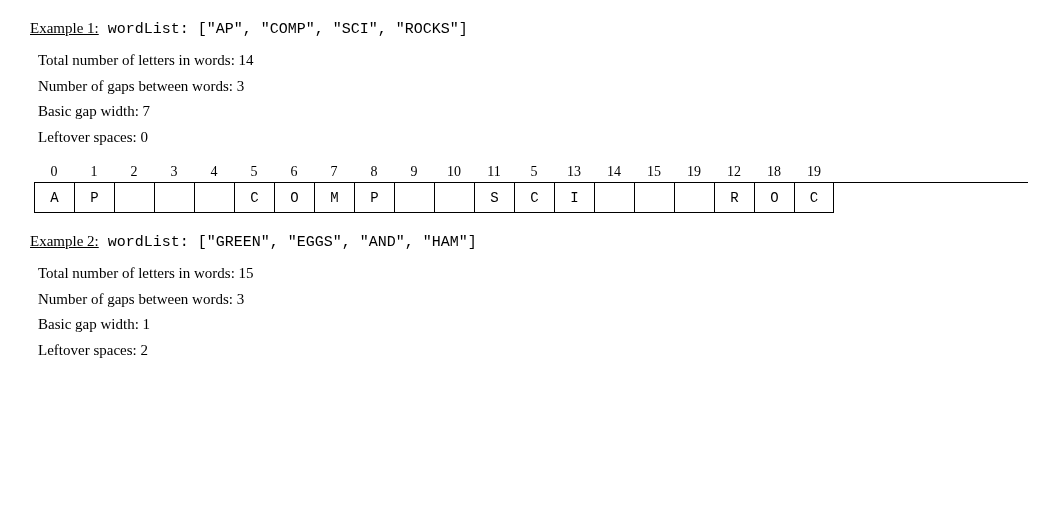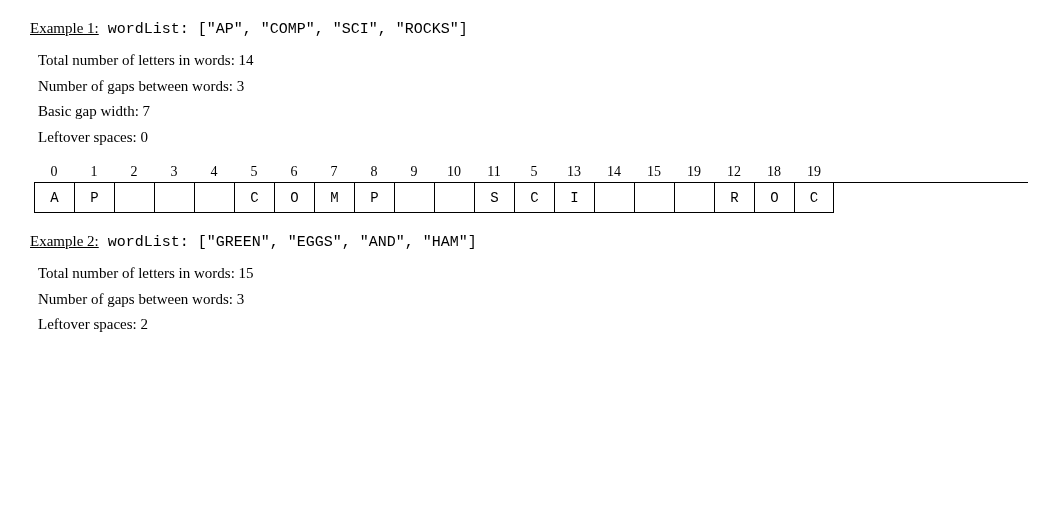--- a/index.html
+++ b/index.html
@@ -162,15 +162,16 @@
 </div>
 
 <div class="example2">
   <div class="example-header">
     <span class="label">Example 2:</span><span class="code"> wordList: ["GREEN", "EGGS", "AND", "HAM"]</span>
   </div>
 
   <div class="stats section-gap">
     <div>Total number of letters in words: 15</div>
     <div>Number of gaps between words: 3</div>
+    <div>Basic gap width: 1</div>
     <div>Leftover spaces: 2</div>
   </div>
 </div>
 
 </body></html>

